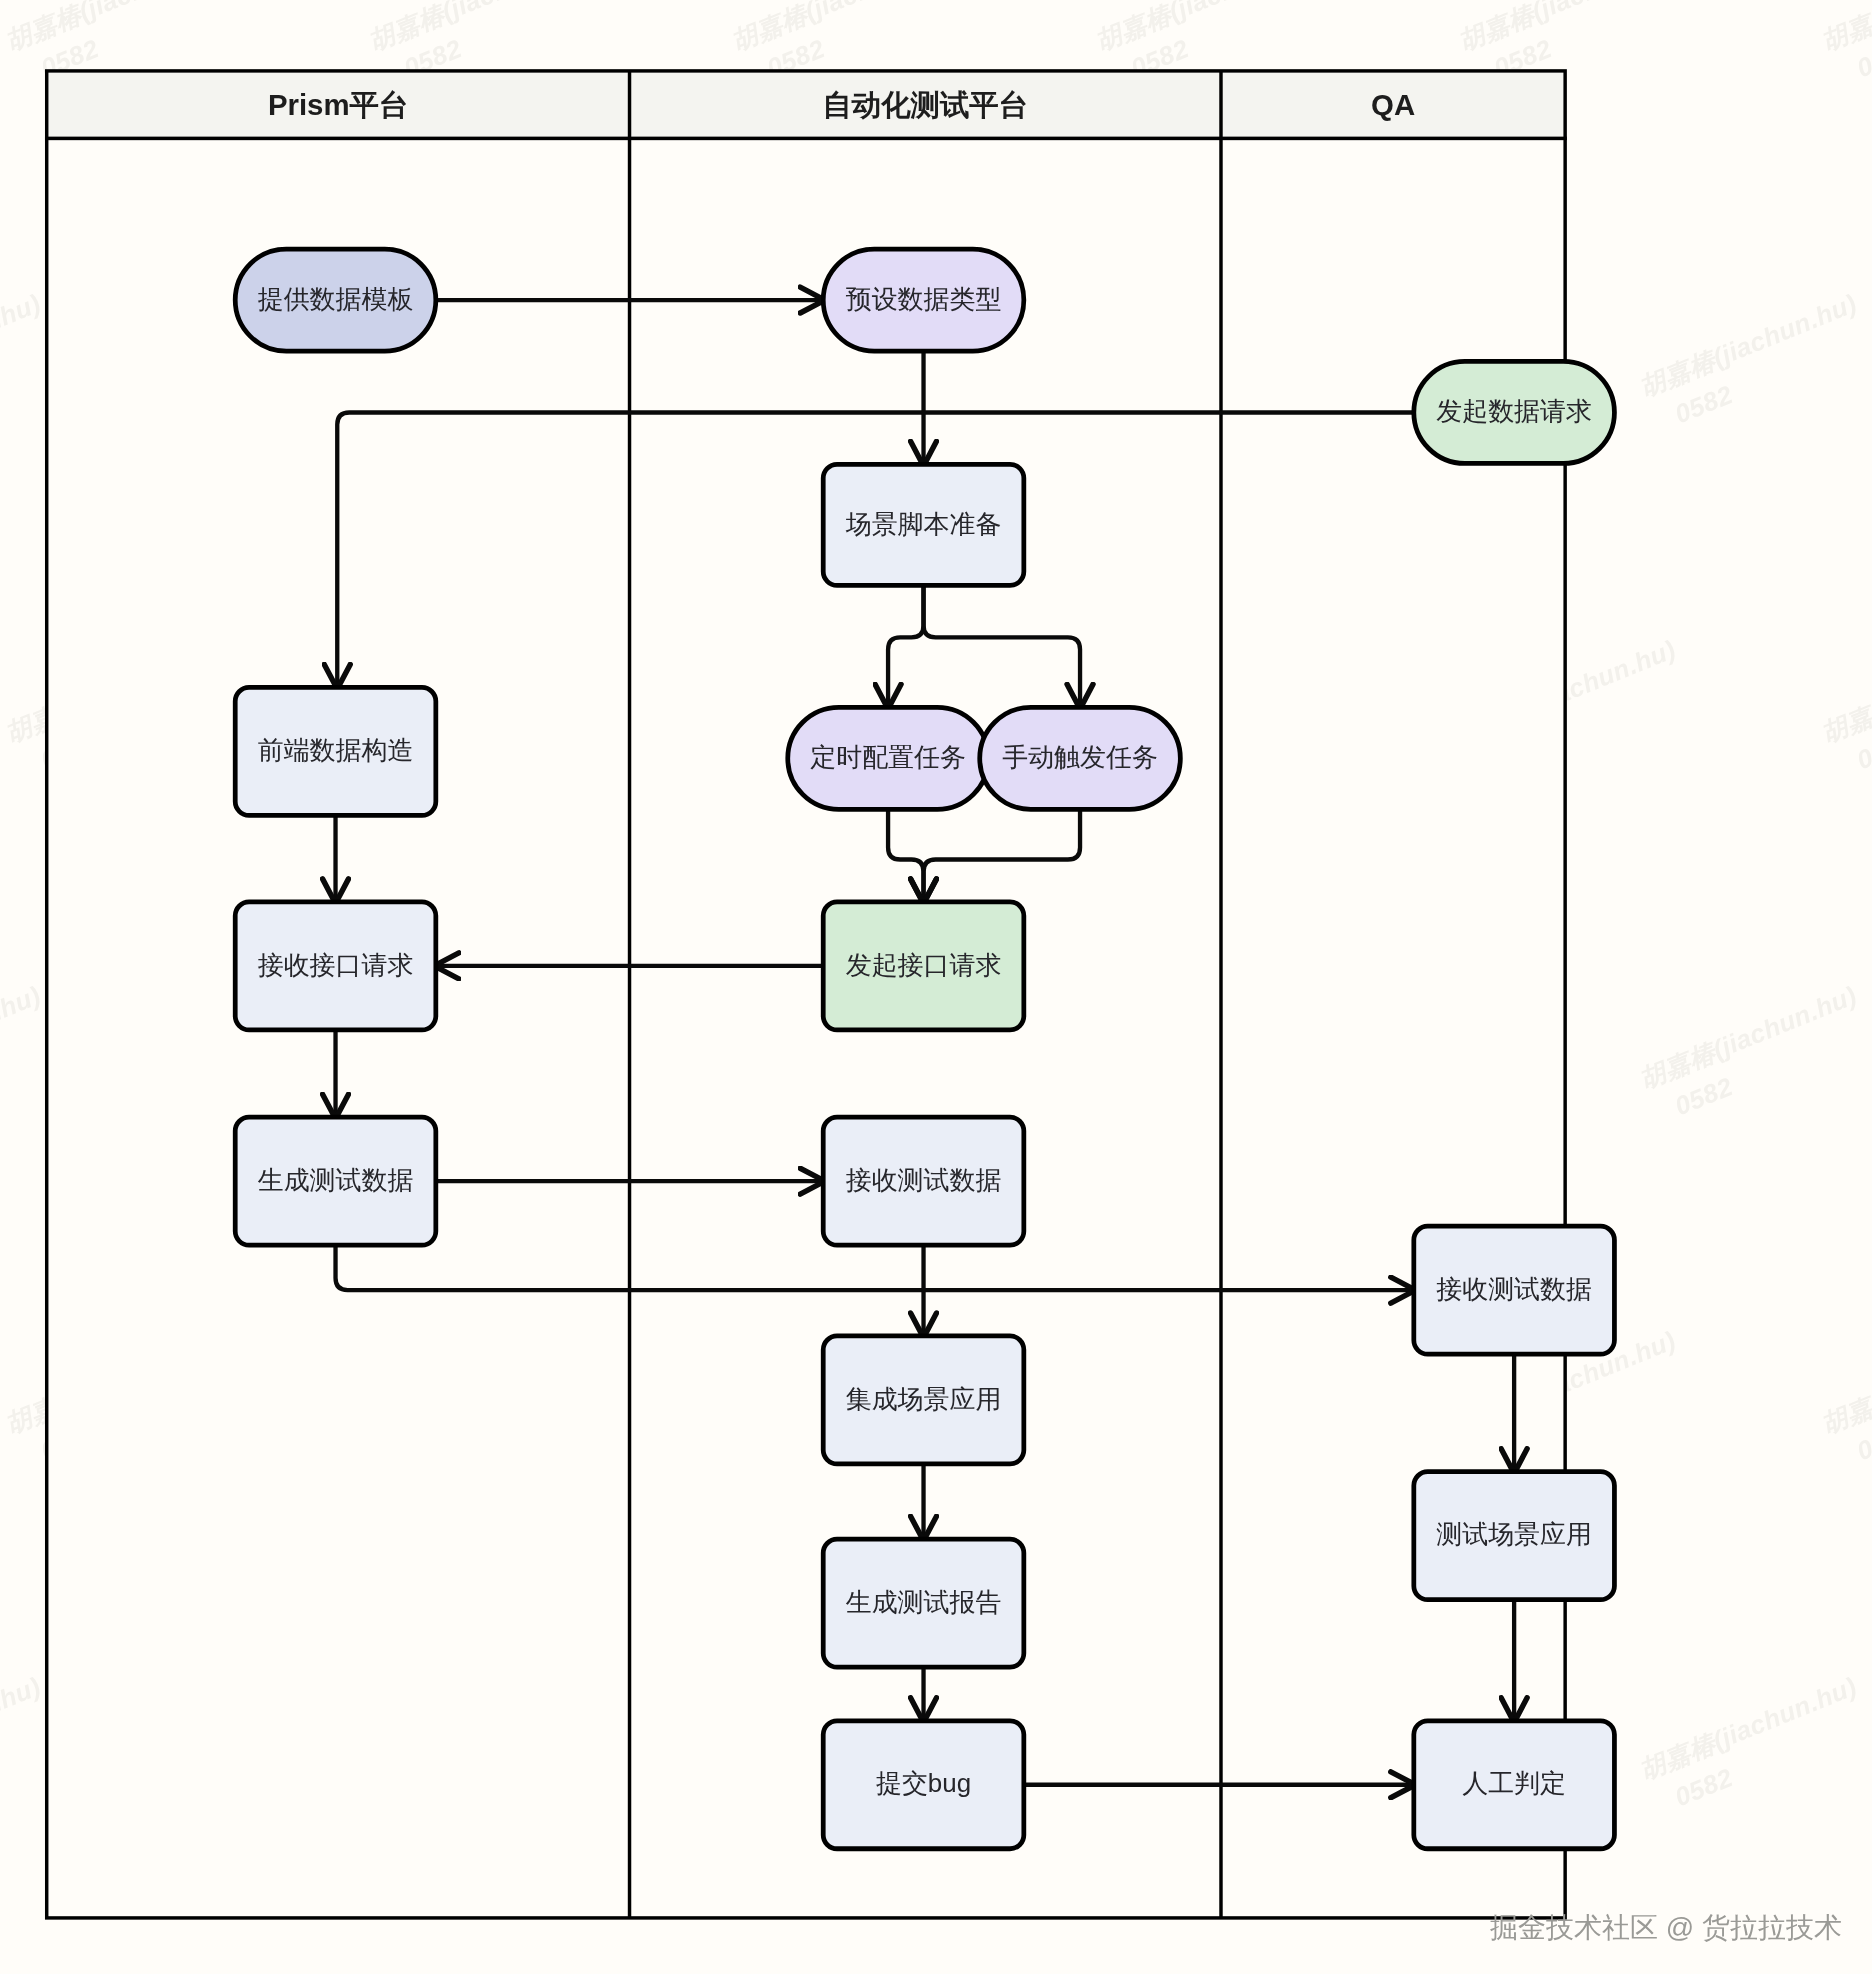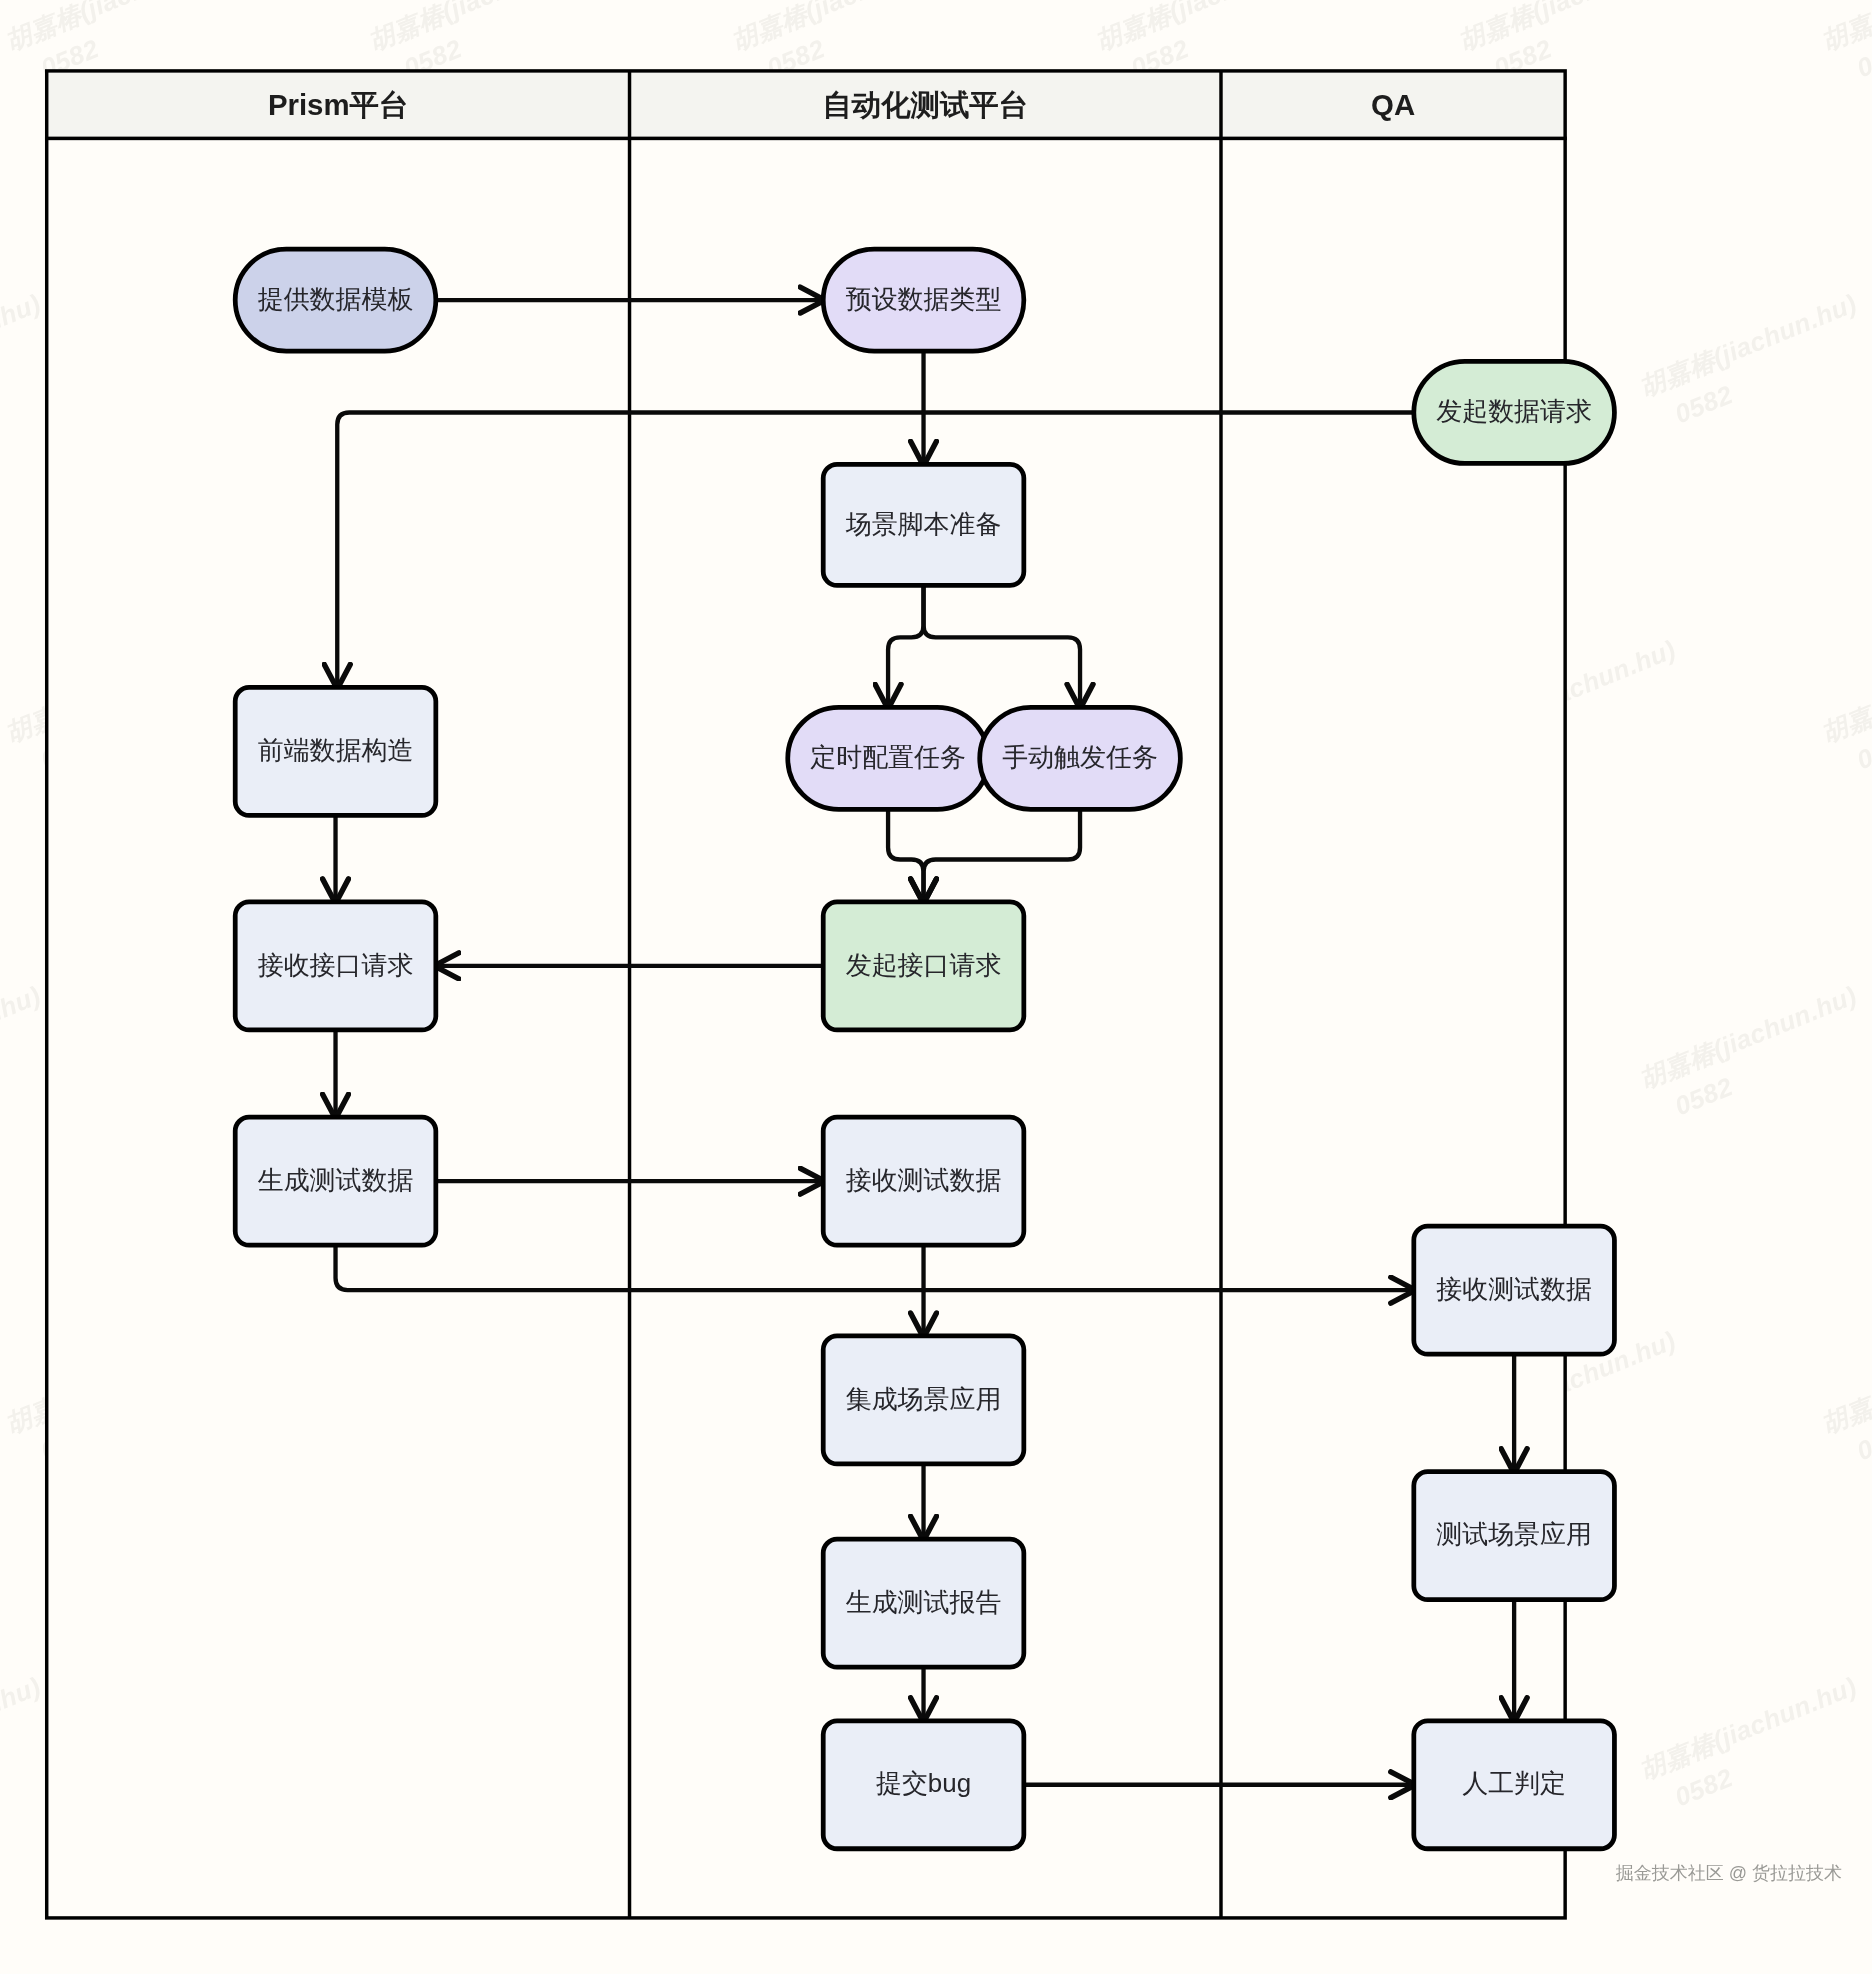--- a/index.html
+++ b/index.html
@@ -10,21 +10,21 @@
       pointer-events:none;user-select:none;letter-spacing:0.4px;}
   svg{position:absolute;left:0;top:0;}
   .lane-box{fill:#f4f4f0;stroke:#000;stroke-width:4;}
   .lane-body{fill:#fffdf9;stroke:#000;stroke-width:4;}
   .lane-div{stroke:#000;stroke-width:4;}
   .lane-title{font-family:"Liberation Sans","DejaVu Sans",sans-serif;font-size:34px;font-weight:700;fill:#1d1d1d;text-anchor:middle;}
   .nd-rect{stroke:#000;stroke-width:5.5;}
   .nd-label{font-family:"Liberation Sans","DejaVu Sans",sans-serif;font-size:30px;fill:#26262b;text-anchor:middle;dominant-baseline:middle;}
   .edge{fill:none;stroke:#0a0a0a;stroke-width:5;stroke-linecap:butt;stroke-linejoin:round;}
   .footer{position:absolute;font-family:"Liberation Sans","DejaVu Sans",sans-serif;
-          font-size:18px;color:#9a9a96;white-space:nowrap;}
+          font-size:28px;color:#9a9a96;white-space:nowrap;margin-top:48px;}
 </style>
 </head>
 <body>
 
 <div id="stage">
   <div id="wm-layer">
       <div class="wm" style="left: 0px; top: 26px;">胡嘉椿(jiachun.hu)
    0582</div>
       <div class="wm" style="left: 363px; top: 26px;">胡嘉椿(jiachun.hu)
    0582</div>

